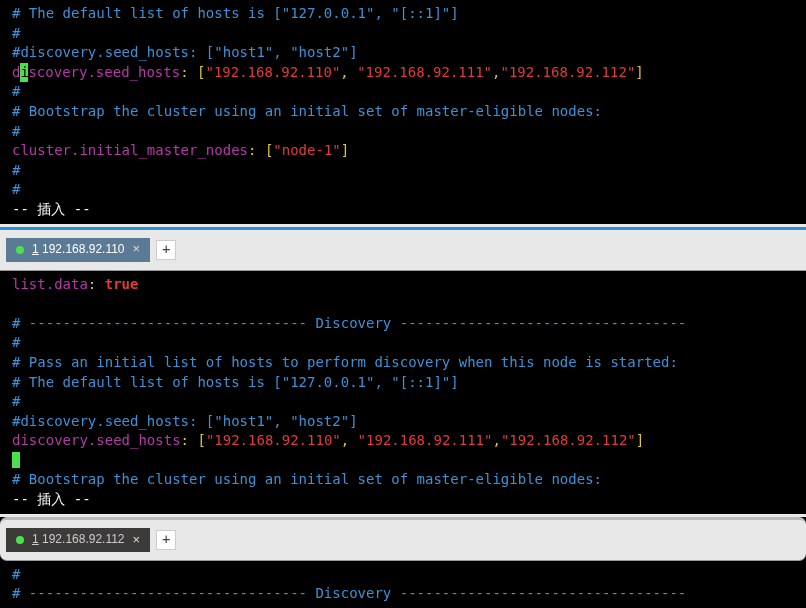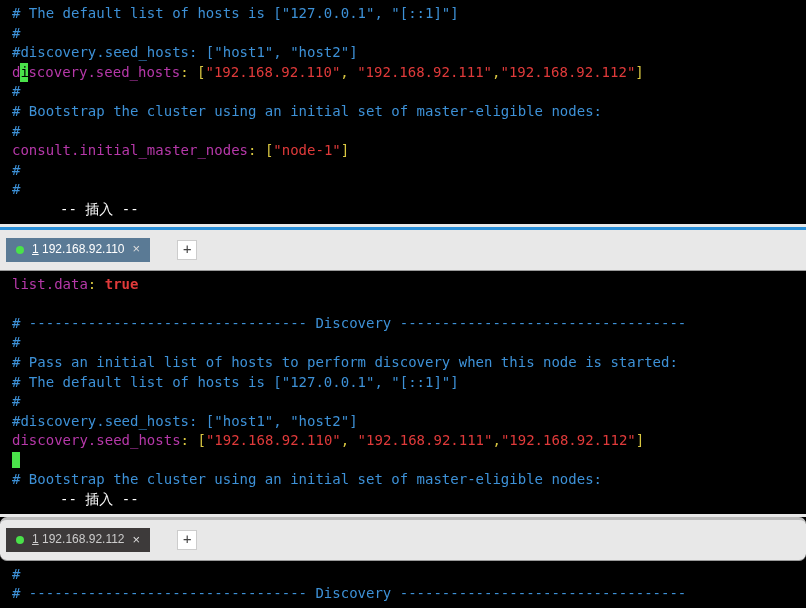--- a/index.html
+++ b/index.html
@@ -17,21 +17,20 @@
       color: #3d91d7;
       padding: 4px 12px;
     }
     .tabbar {
       background: #e8e8e8;
       height: 44px;
       display: flex;
       align-items: center;
       border-top: 3px solid #2a8fd8;
       border-bottom: 1px solid #999;
-      gap: 21px;
     }
     .tabbar.inactive {
       border-top: 3px solid #bbb;
       border-radius: 7px;
     }
     .tab {
       background: #5a7a95;
       color: #fff;
       height: 24px;
       display: flex;
@@ -68,21 +67,21 @@
       margin-left: 6px;
       font-size: 14px;
       color: #444;
       cursor: pointer;
     }
     .comment { color: #3d91d7; }
     .key { color: #b638a9; }
     .colon { color: #d9c741; }
     .string { color: #e03a3a; }
     .true-val { color: #e03a3a; font-weight: bold; }
-    .white { color: #fff; margin-left: 48px; }
+    .white { color: #fff; }
     .yellow { color: #d9c741; }
     .cursor {
       background: #4ae24a;
       color: #000;
       display: inline-block;
       width: 8px;
     }
     .cursor-block {
       background: #4ae24a;
       display: inline-block;
@@ -103,21 +102,21 @@
 <body>
 
 <div class="terminal">
   <div class="line comment"># The default list of hosts is ["127.0.0.1", "[::1]"]</div>
   <div class="line comment">#</div>
   <div class="line comment">#discovery.seed_hosts: ["host1", "host2"]</div>
   <div class="line"><span class="key">d</span><span class="cursor">i</span><span class="key">scovery.seed_hosts</span><span class="colon">:</span><span class="yellow"> [</span><span class="string">"192.168.92.110"</span><span class="yellow">, </span><span class="string">"192.168.92.111"</span><span class="yellow">,</span><span class="string">"192.168.92.112"</span><span class="yellow">]</span></div>
   <div class="line comment">#</div>
   <div class="line comment"># Bootstrap the cluster using an initial set of master-eligible nodes:</div>
   <div class="line comment">#</div>
-  <div class="line"><span class="key">consult.initial_master_nodes</span><span class="colon">:</span><span class="yellow"> [</span><span class="string">"node-1"</span><span class="yellow">]</span></div>
+  <div class="line"><span class="key">cluster.initial_master_nodes</span><span class="colon">:</span><span class="yellow"> [</span><span class="string">"node-1"</span><span class="yellow">]</span></div>
   <div class="line comment">#</div>
   <div class="line comment">#</div>
   <div class="line white">-- 插入 --</div>
 </div>
 
 <div class="divider"></div>
 
 <div class="tabbar">
   <div class="tab">
     <span class="tab-dot"></span>

